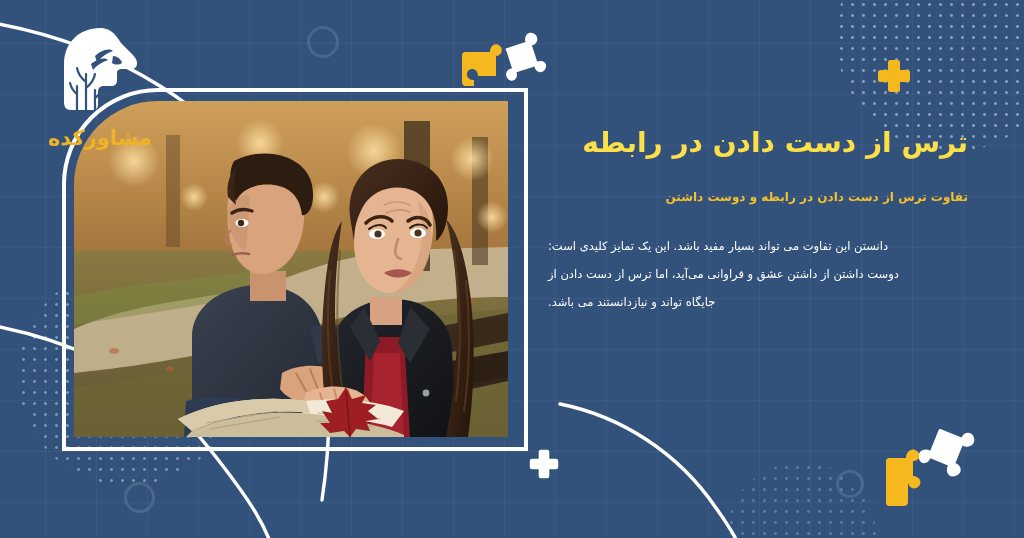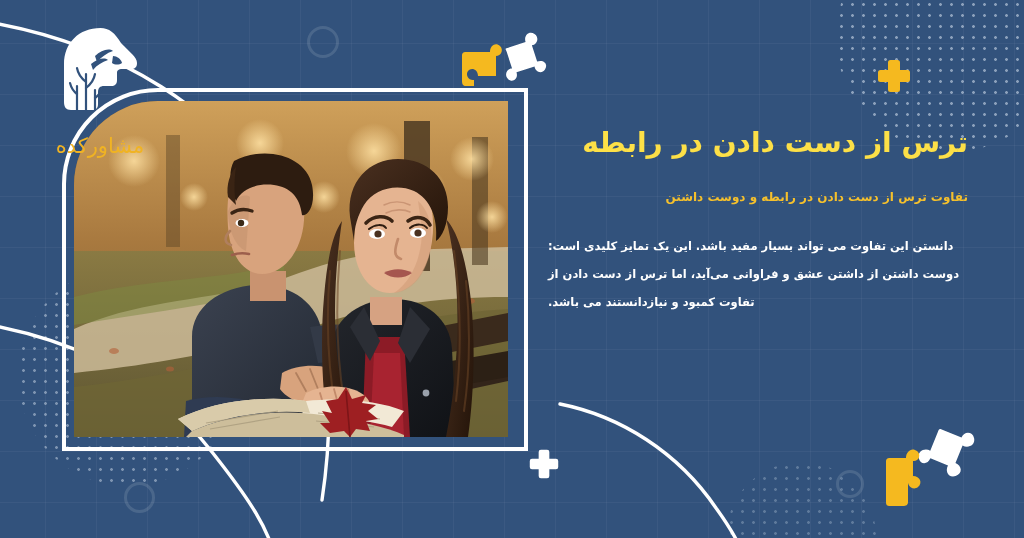--- a/index.html
+++ b/index.html
@@ -72,24 +72,24 @@
     position: absolute;
     left: 34px;
     top: 26px;
     width: 132px;
     text-align: center;
     z-index: 6;
   }
   .logo-mark { display: block; margin: 0 auto; }
   .logo-text {
     display: block;
-    margin-top: 18px;
+    margin-top: 10px;
     color: #f0b323;
     font-size: 21px;
-    font-weight: normal;
+    font-weight: bold;
     letter-spacing: 0px;
     line-height: 1;
   }
   
   .photo-frame {
     position: absolute;
     left: 62px;
     top: 88px;
     width: 466px;
     height: 363px;
@@ -138,21 +138,21 @@
   .subhead {
     color: #f5c02c;
     font-size: 12px;
     font-weight: bold;
     line-height: 1.5;
     margin: 0 0 26px 0;
   }
   .body-copy {
     color: #ffffff;
     font-size: 11.5px;
-    font-weight: bold;
+    font-weight: normal;
     line-height: 2.45;
     margin: 0;
     text-align: justify;
     text-align-last: left;
   }
   .body-copy p { margin: 0; }
 </style>
 </head>
 <body>
 
@@ -400,17 +400,17 @@
   <svg class="plus plus-white" width="32" height="32" viewBox="0 0 36 36">
     <path fill="#ffffff" d="M14.5 2 h7 a2.5 2.5 0 0 1 2.5 2.5 V12 h7.5 a2.5 2.5 0 0 1 2.5 2.5 v7 a2.5 2.5 0 0 1 -2.5 2.5 H24 v7.5 a2.5 2.5 0 0 1 -2.5 2.5 h-7 a2.5 2.5 0 0 1 -2.5 -2.5 V24 H4.5 A2.5 2.5 0 0 1 2 21.5 v-7 A2.5 2.5 0 0 1 4.5 12 H12 V4.5 A2.5 2.5 0 0 1 14.5 2 Z"></path>
   </svg>
 
   <div class="copy">
     <h1 class="headline">ترس از دست دادن در رابطه</h1>
     <h2 class="subhead">تفاوت ترس از دست دادن در رابطه و دوست داشتن</h2>
     <div class="body-copy">
       <p>دانستن این تفاوت می تواند بسیار مفید باشد. این یک تمایز کلیدی است:</p>
       <p>دوست داشتن از داشتن عشق و فراوانی می‌آید، اما ترس از دست دادن از</p>
-      <p>تفاوت کمبود و نیازدانستند می باشد.</p>
+      <p>جایگاه تواند و نیازدانستند می باشد.</p>
     </div>
   </div>
 
 </div>
 
 </body></html>

